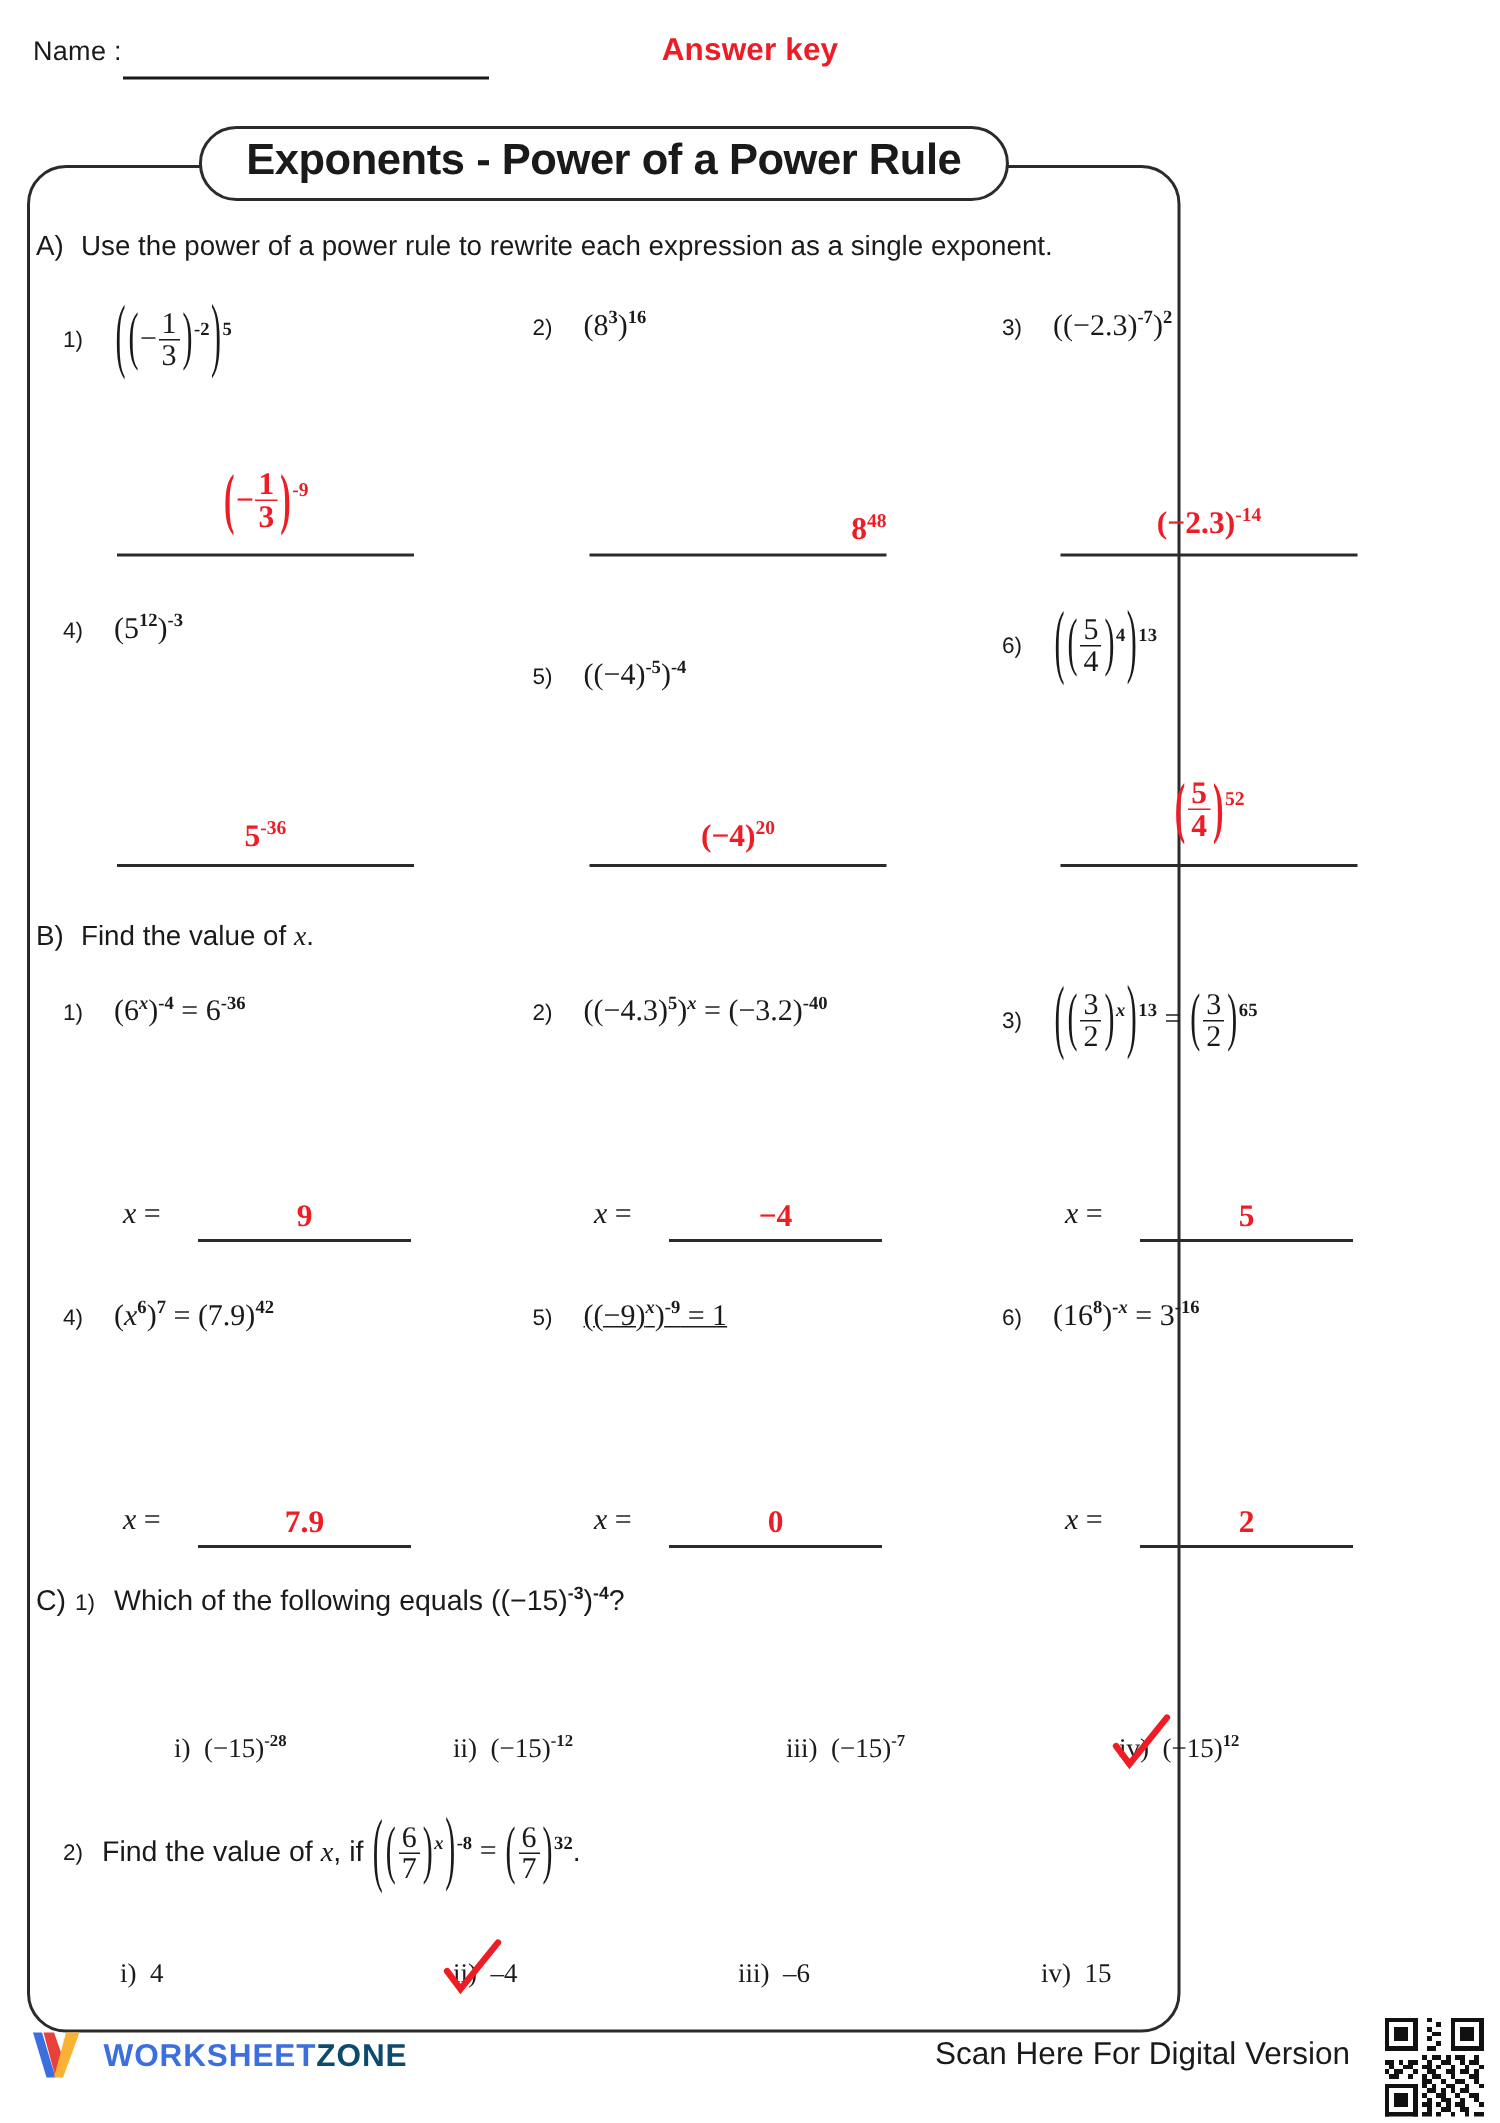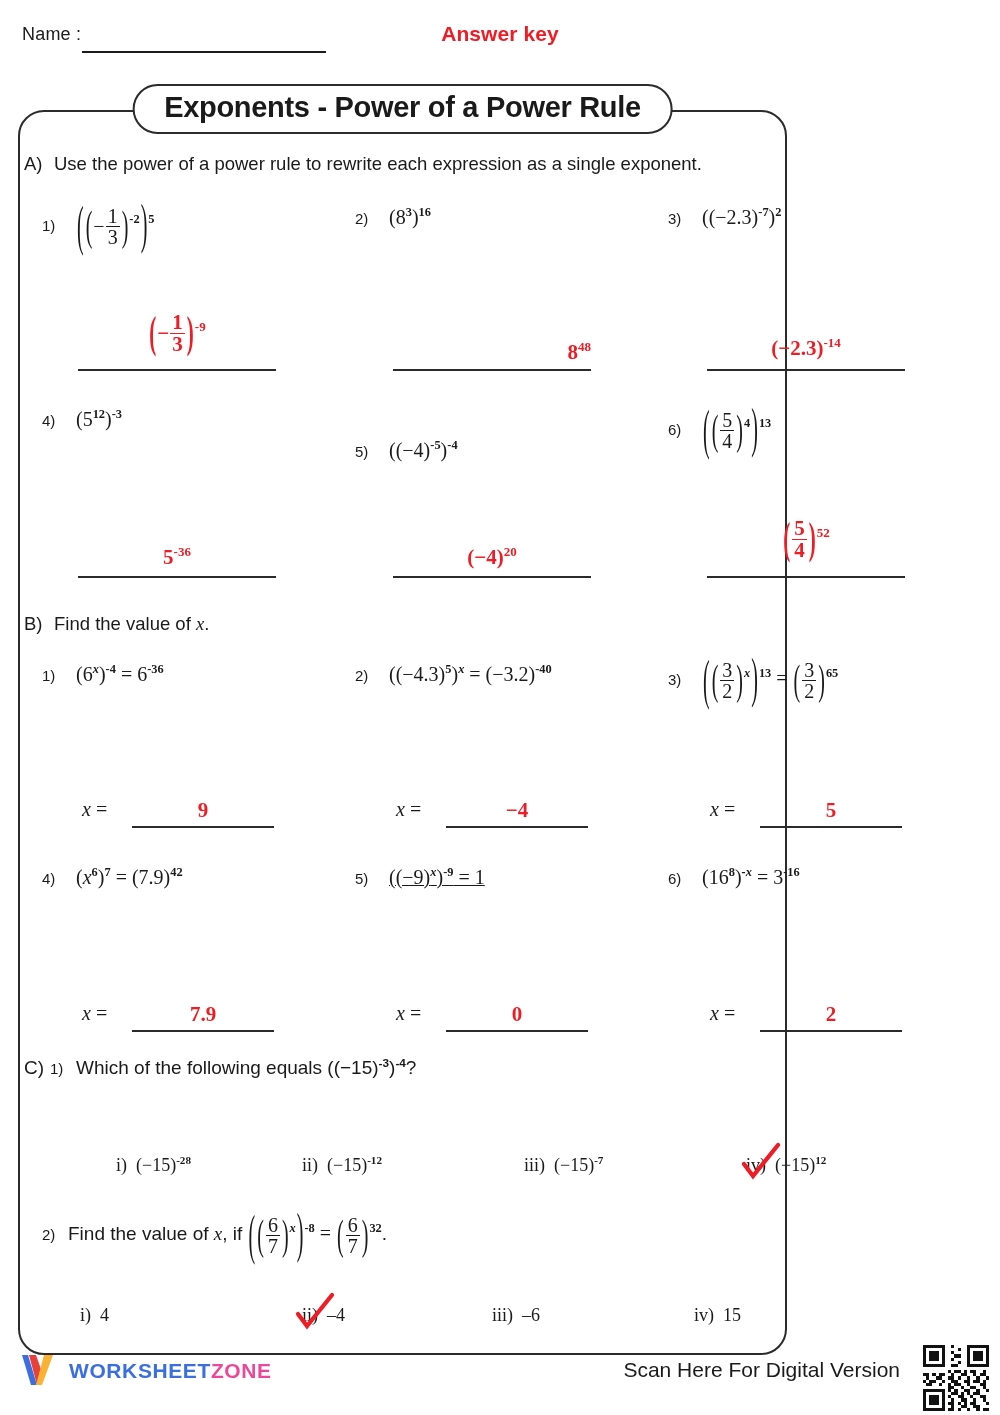--- a/index.html
+++ b/index.html
@@ -151,21 +151,21 @@
   }
 
   
   .logo-wrap {
     position: absolute; left: 20px; top: 1352px;
     display: flex; align-items: center; gap: 9px;
   }
   .logo-mark { position: relative; width: 40px; height: 38px; }
   .logo-text { font-size: 21px; font-weight: bold; letter-spacing: .6px; }
   .logo-text .w { color: #3b6fe0; }
-  .logo-text .z { color: #ec4899; }
+  .logo-text .z { color: #0c4a6e; }
 
   .scan-text {
     position: absolute; right: 100px; top: 1358px;
     font-size: 21px; color: #1a1a1a; white-space: nowrap;
   }
   .qr {
     position: absolute; right: 10px; top: 1345px;
     width: 68px; height: 66px; background: #ffffff;
   }
 </style>

